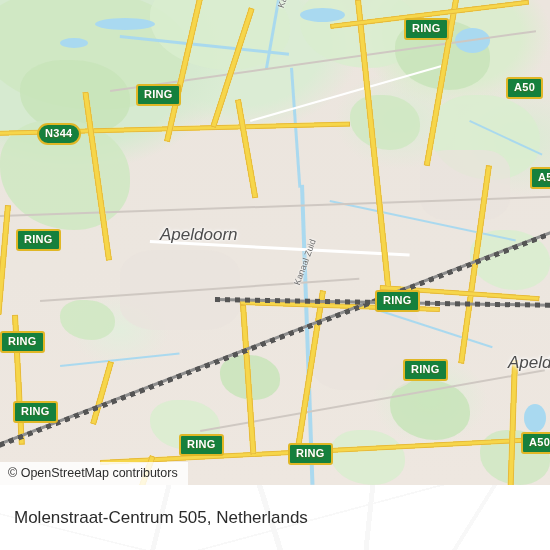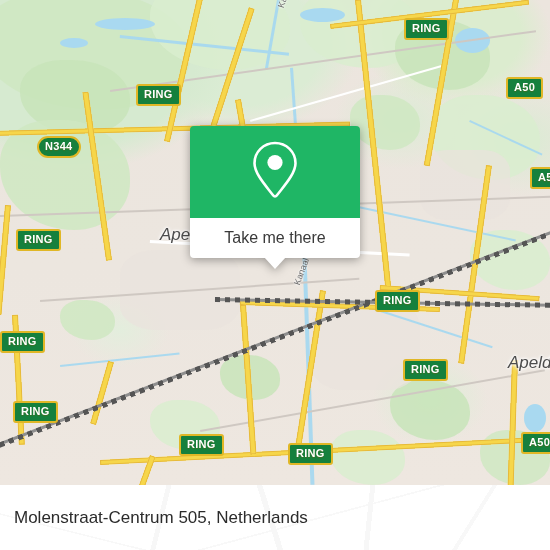--- a/index.html
+++ b/index.html
@@ -182,48 +182,35 @@
     <div class="rail" style="left:215px;top:298px;width:340px;height:3px;transform:rotate(1deg);"></div>
     <div class="rail-dash" style="left:215px;top:297px;width:340px;height:5px;transform:rotate(1deg);"></div>
 
     <div class="street-label" style="left:276px;top:6px;transform:rotate(-72deg);transform-origin:0 0;">Kanaal Noord</div>
     <div class="street-label" style="left:292px;top:283px;transform:rotate(-70deg);transform-origin:0 0;">Kanaal Zuid</div>
 
     <div class="place-label" style="left:160px;top:225px;">Apeldoorn</div>
     <div class="place-label" style="left:508px;top:353px;">Apeldo</div>
 
     <div class="shield" style="left:136px;top:84px;">RING</div>
-    <div class="shield" style="left:37px;top:136px;border-radius:11px;">N344</div>
+    <div class="shield" style="left:37px;top:123px;border-radius:11px;">N344</div>
     <div class="shield" style="left:16px;top:229px;">RING</div>
     <div class="shield" style="left:0px;top:331px;">RING</div>
     <div class="shield" style="left:13px;top:401px;">RING</div>
     <div class="shield" style="left:179px;top:434px;">RING</div>
     <div class="shield" style="left:288px;top:443px;">RING</div>
     <div class="shield" style="left:375px;top:290px;">RING</div>
     <div class="shield" style="left:403px;top:359px;">RING</div>
     <div class="shield" style="left:404px;top:18px;">RING</div>
     <div class="shield" style="left:506px;top:77px;">A50</div>
     <div class="shield" style="left:530px;top:167px;">A50</div>
     <div class="shield" style="left:521px;top:432px;">A50</div>
 
+    <div class="attrib">© OpenStreetMap contributors</div>
   </div>
 
-  <div class="popup">
-    <div class="popup-head">
-      <span>
-        <svg width="50" height="62" viewBox="0 0 50 62" fill="none" aria-hidden="true">
-          <path d="M25 4 C13.5 4 4.5 13 4.5 24.2 C4.5 35 17 48 23.3 56.6 C24.1 57.7 25.9 57.7 26.7 56.6 C33 48 45.5 35 45.5 24.2 C45.5 13 36.5 4 25 4 Z" stroke="#ffffff" stroke-width="2.6" fill="none"></path>
-          <circle cx="25" cy="23.5" r="7.6" fill="#ffffff"></circle>
-        </svg>
-      </span>
-    </div>
-    <div class="popup-body">
-      <span class="popup-label">Take me there</span>
-    </div>
-    <div class="popup-tail"></div>
-  </div>
 
   <div class="footer">
     <div class="footer-watermark"></div>
     <div class="addr">Molenstraat-Centrum 505, Netherlands</div>
   </div>
 
 </div>
 
 </body></html>

